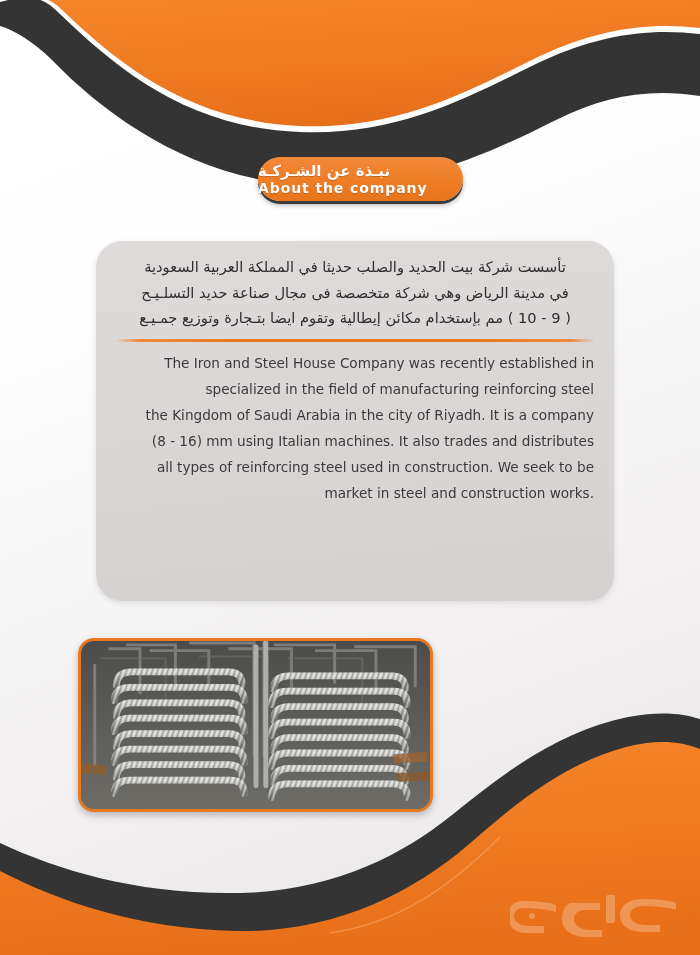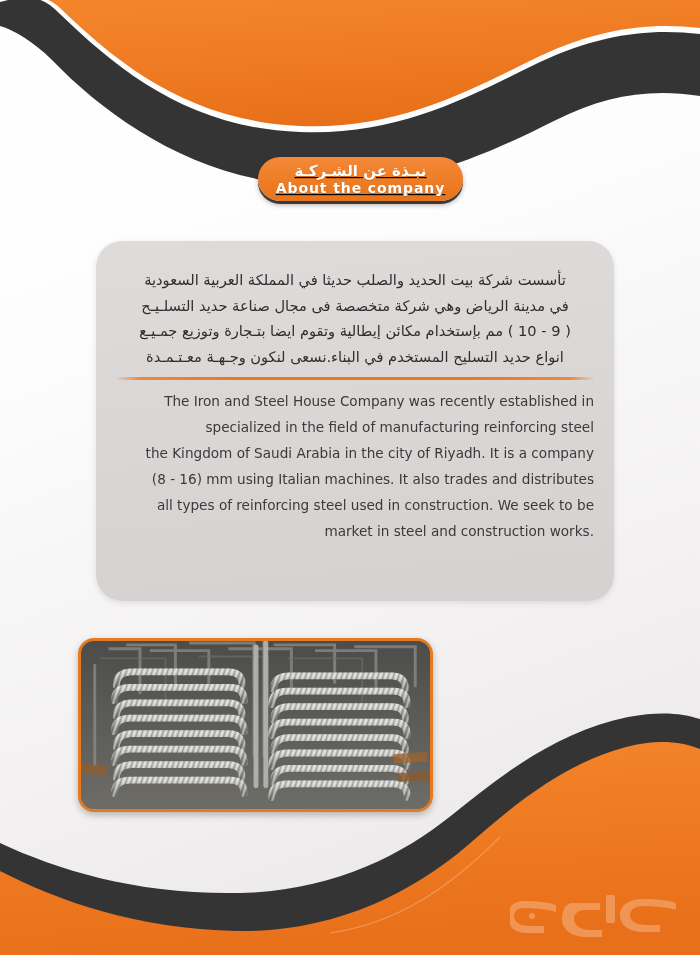--- a/index.html
+++ b/index.html
@@ -38,24 +38,23 @@
     position: absolute;
     left: 258px;
     top: 157px;
     width: 205px;
     height: 44px;
     border-radius: 22px;
     background: linear-gradient(180deg, #f2883a 0%, #ef7f28 45%, #e8741b 100%);
     box-shadow: 0 3px 0 0 #3a3a3a, 0 4px 5px rgba(0,0,0,0.30);
     display: flex;
     flex-direction: column;
-    align-items: center;
+    align-items: flex-start;
     justify-content: center;
     line-height: 1;
-    text-decoration: underline;
   }
   #about-badge .ar {
     color: #ffffff;
     font-size: 15px;
     font-weight: bold;
     letter-spacing: 0.5px;
     direction: rtl;
     margin-bottom: 2px;
     text-shadow: 0 1px 1px rgba(0,0,0,0.18);
   }
@@ -70,21 +69,21 @@
   
   #about-card {
     position: absolute;
     left: 96px;
     top: 241px;
     width: 518px;
     height: 360px;
     border-radius: 26px;
     background: linear-gradient(175deg, #dedbda 0%, #d9d6d5 50%, #d4d1d0 100%);
     box-shadow: 0 2px 6px rgba(0,0,0,0.10);
-    padding: 24px 16px 10px 16px;
+    padding: 11px 16px 10px 16px;
   }
 
   #arabic-text {
     direction: rtl;
     text-align: center;
     color: #2e2e2e;
     font-size: 14.6px;
     line-height: 25.5px;
     font-family: "DejaVu Sans", "Liberation Sans", sans-serif;
     padding: 2px 6px 0 6px;
@@ -172,21 +171,20 @@
     <span class="ar">نبـذة عن الشـركـة</span>
     <span class="en">About the company</span>
   </div>
 
   <div id="about-card">
 
     <div id="arabic-text">
       <p>تأسست شركة بيت الحديد والصلب حديثا في المملكة العربية السعودية</p>
       <p>في مدينة الرياض وهي شركة متخصصة فى مجال صناعة حديد التسلـيـح</p>
       <p>( 9 - 10 ) مم بإستخدام مكائن إيطالية وتقوم ايضا بتـجارة وتوزيع جمـيـع</p>
-      <p>انواع حديد التسليح المستخدم في البناء.نسعى لنكون وجـهـة معـتـمـدة</p>
     </div>
 
     <div id="text-divider"></div>
 
     <div id="english-text">
       <p>The Iron and Steel House Company was recently established in</p>
       <p>specialized in the field of manufacturing reinforcing steel</p>
       <p>the Kingdom of Saudi Arabia in the city of Riyadh. It is a company</p>
       <p>(8 - 16) mm using Italian machines. It also trades and distributes</p>
       <p>all types of reinforcing steel used in construction. We seek to be</p>

